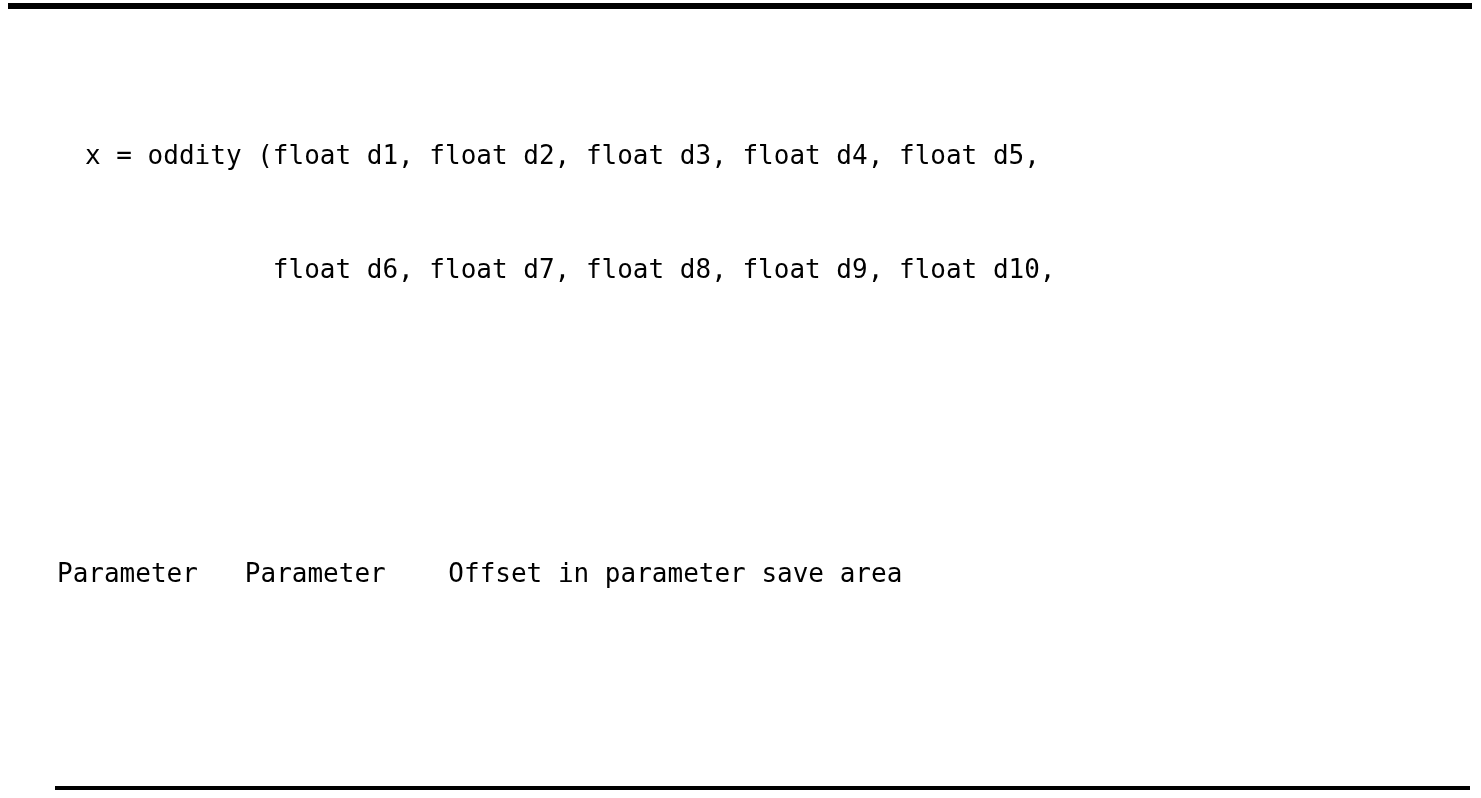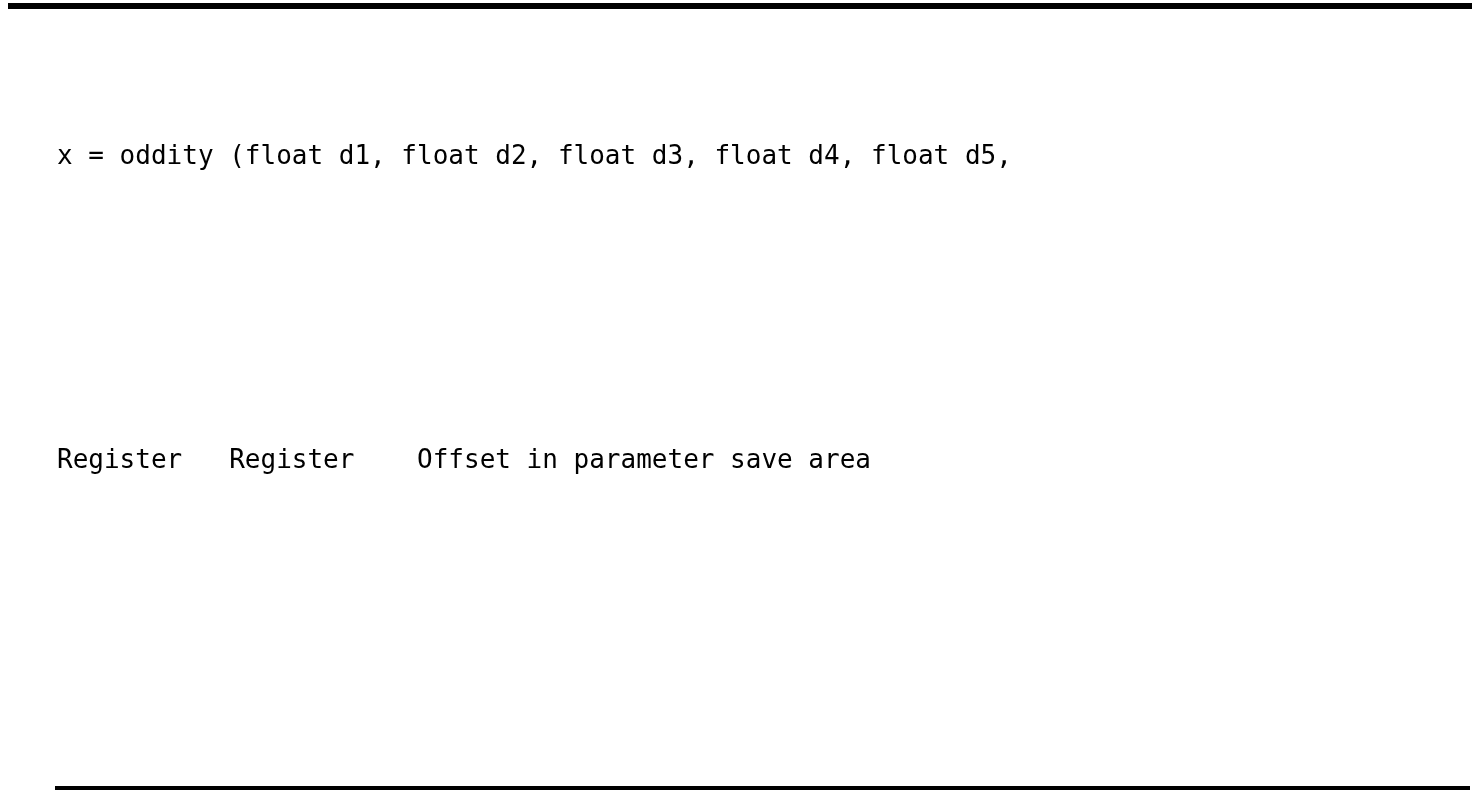--- a/index.html
+++ b/index.html
@@ -41,38 +41,39 @@
     left: 57px;
     top: 22px;
     width: 1400px;
     font-family: "DejaVu Sans Mono", "Liberation Mono", monospace;
     font-size: 26px;
     line-height: 38px;
     color: #000000;
     white-space: pre;
     letter-spacing: 0px;
   }
-  .sig-line { white-space: pre; }
+  .sig-line { white-space: pre; margin-left: 28px; }
   .blank-line { white-space: pre; height: 38px; }
   .table-head { white-space: pre; }
 </style>
 </head>
 <body>
 
 <div id="figure">
 
   <div class="rule-top"></div>
 
   <div class="listing">
 
     <div class="sig-line">x = oddity (float d1, float d2, float d3, float d4, float d5,</div>
+    <div class="sig-line">            float d6, float d7, float d8, float d9, float d10,</div>
 
     <div class="blank-line"></div>
 
-    <div class="table-head">Register   Register    Offset in parameter save area</div>
+    <div class="table-head">Parameter   Parameter    Offset in parameter save area</div>
 
     
     
     
     
 
     
 
     
     

